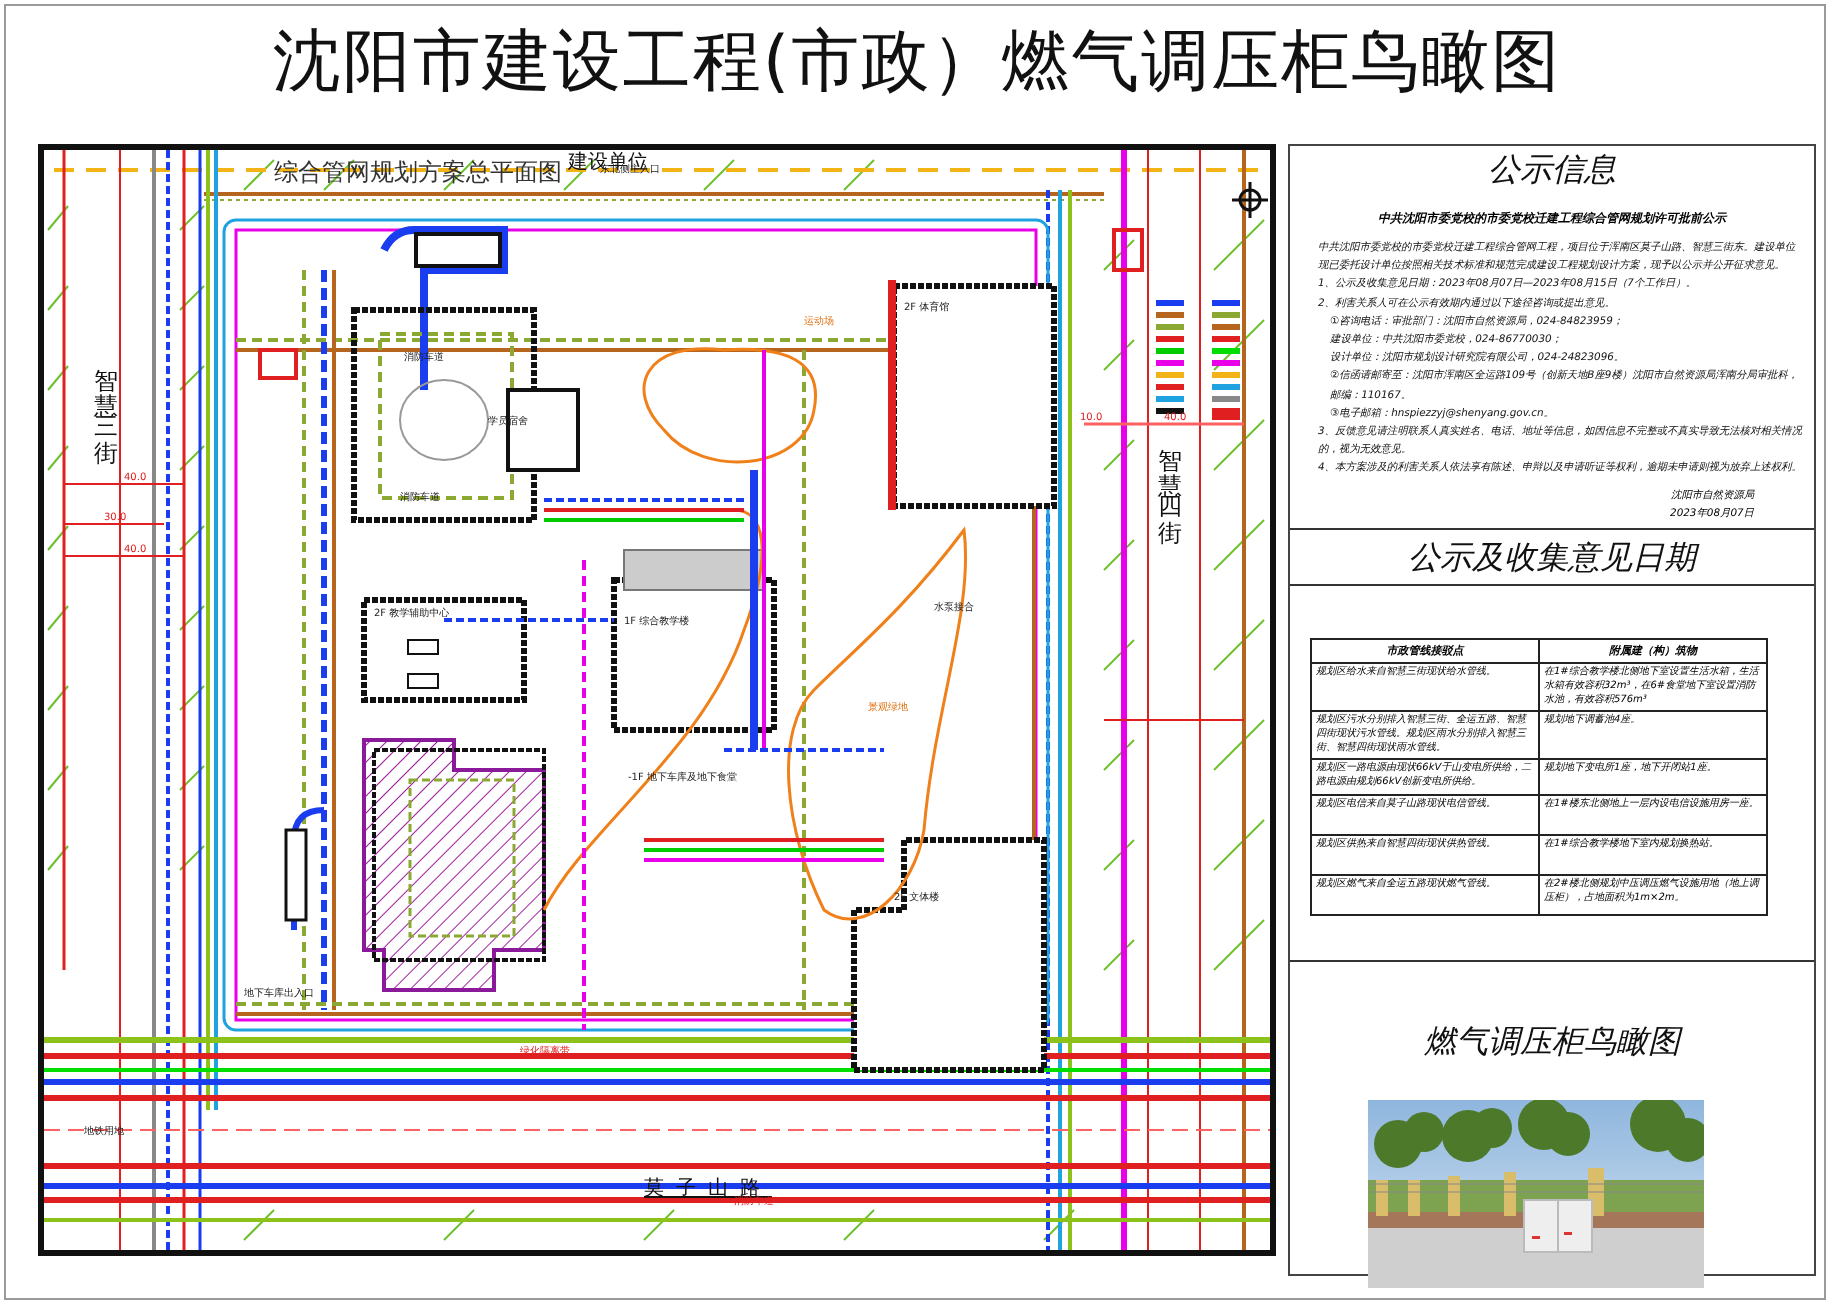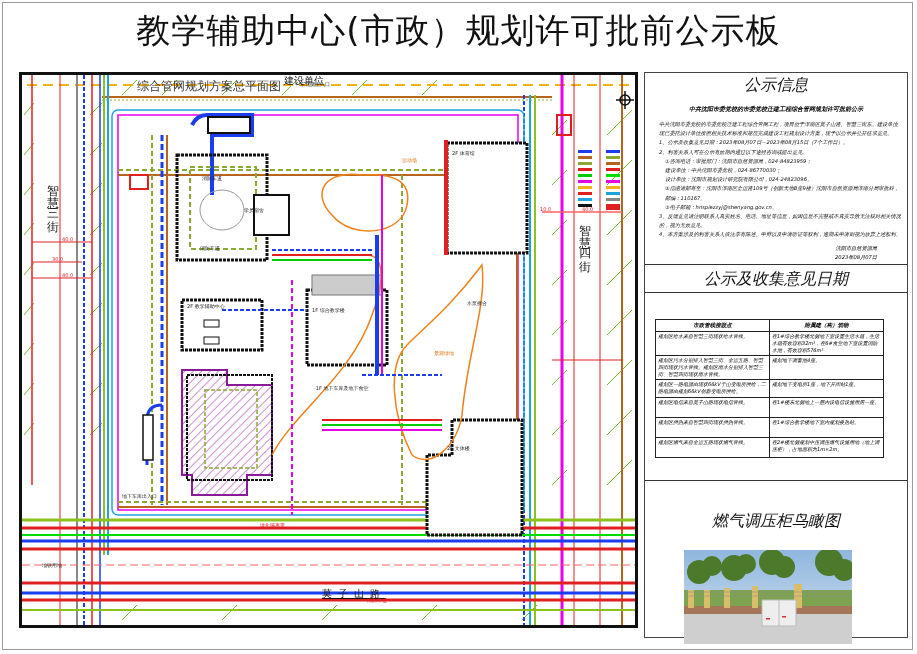--- a/index.html
+++ b/index.html
@@ -22,21 +22,21 @@
   .photo { position:absolute; left:39px; top:45px; width:168px; height:94px; overflow:hidden; }
   .lbl { position:absolute; font-size:6px; color:#222; white-space:nowrap; }
   .road-v { position:absolute; font-size:12px; color:#111; writing-mode:vertical-rl; letter-spacing:12px; }
   .road-h { position:absolute; font-size:10px; color:#111; letter-spacing:6px;text-decoration:underline; }
 </style>
 </head>
 <body>
 
 <div class="outer"></div>
 
-<div class="title">教学辅助中心(市政）规划许可批前公示板</div>
+<div class="title">沈阳市建设工程(市政）燃气调压柜鸟瞰图</div>
 
 <div class="map">
   <svg width="613" height="550" viewBox="0 0 613 550" style="position:absolute;left:0;top:0;">
 
     <g stroke="#6cc02c" stroke-width="1">
       <line x1="2" y1="40" x2="12" y2="28"></line>
         <line x1="2" y1="80" x2="12" y2="68"></line>
         <line x1="2" y1="120" x2="12" y2="108"></line>
       <line x1="2" y1="160" x2="12" y2="148"></line>
         <line x1="2" y1="200" x2="12" y2="188"></line>

